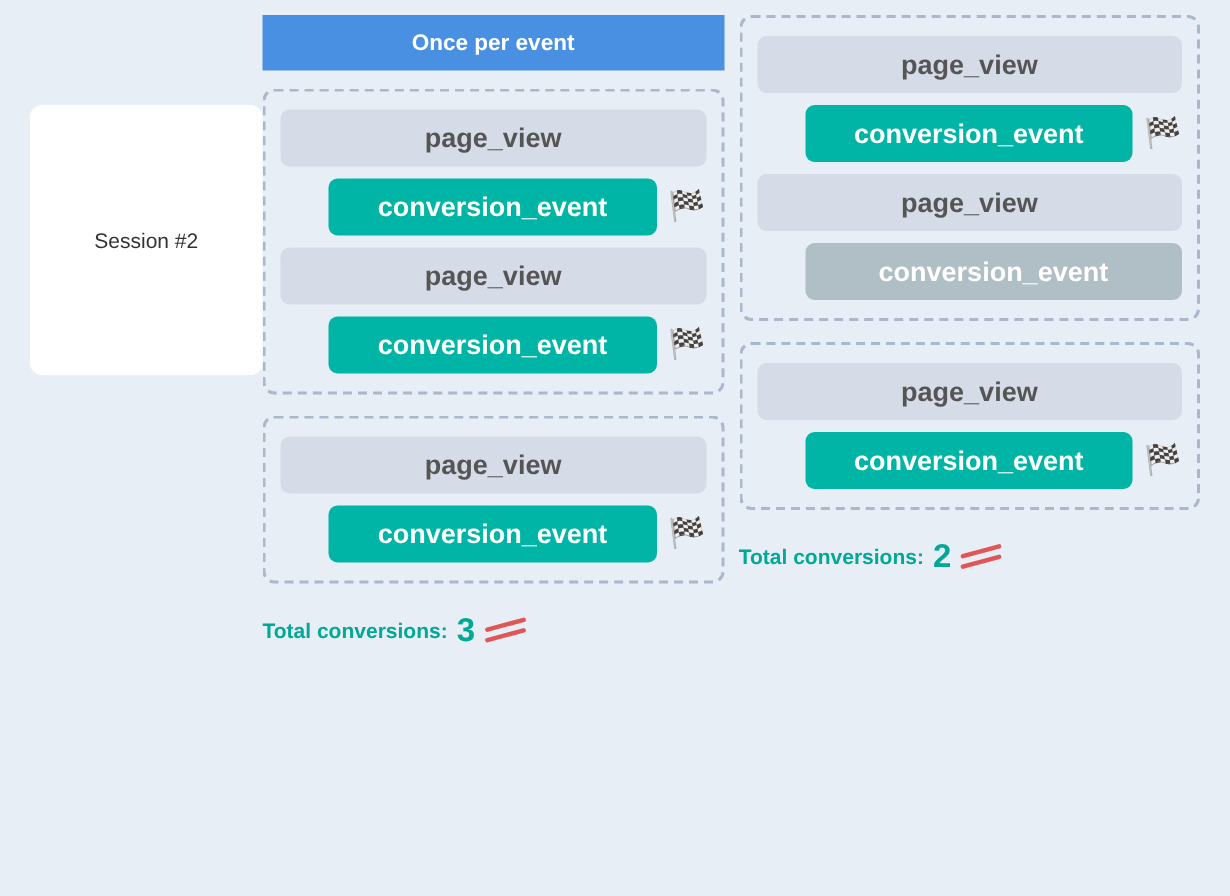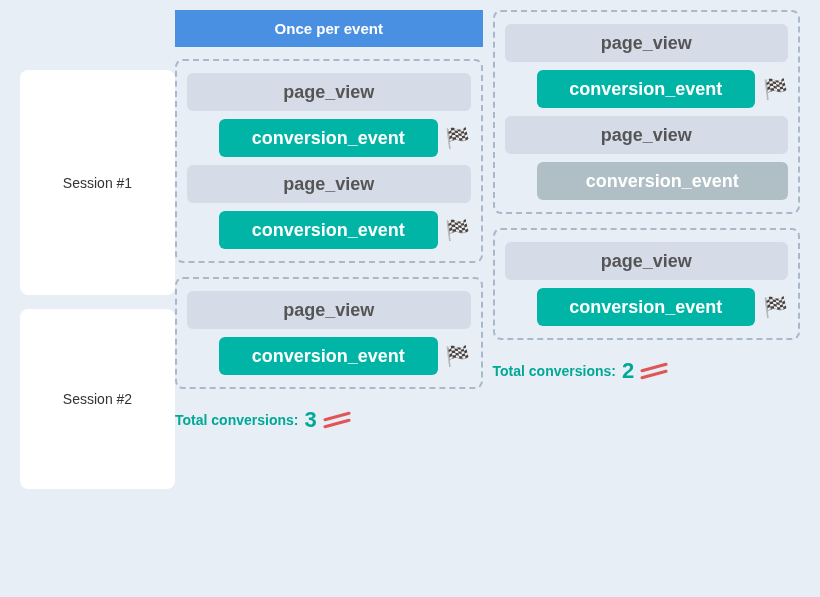--- a/index.html
+++ b/index.html
@@ -158,23 +158,20 @@
       gap: 6px;
       padding: 4px 0;
     }
   </style>
 </head>
 <body>
 
 <div style="display:flex; flex-direction:row; width:100%; gap:0;">
 
   <div class="left-labels">
-    <div class="session-label-box s1">
-      <span>Session #1</span>
-    </div>
     <div class="session-label-box s2">
       <span>Session #2</span>
     </div>
   </div>
 
   <div class="columns-area">
 
     <div class="column">
       <div class="col-header blue">
         <span>Once per event</span>

